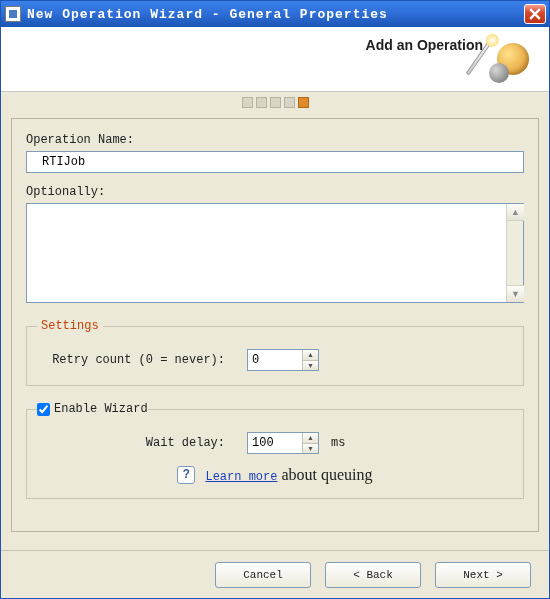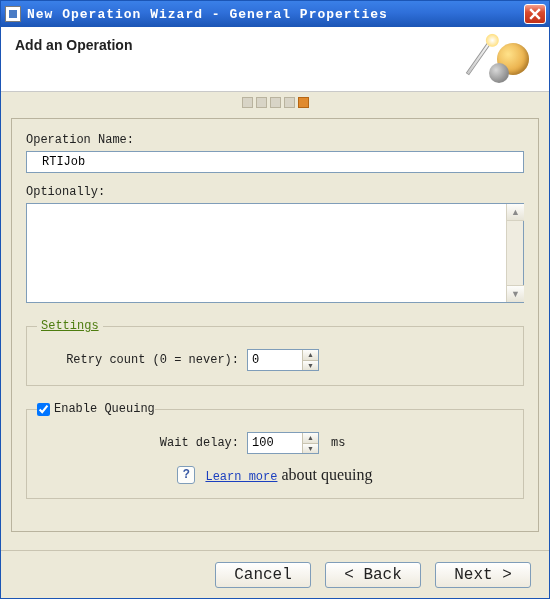--- a/index.html
+++ b/index.html
@@ -59,21 +59,21 @@
     cursor:pointer;
   }
   .titlebar .closebtn svg { width:12px; height:12px; }
 
   .header-panel {
     background:#fff;
     padding: 10px 14px 8px 14px;
     border-bottom: 1px solid #c9c9c9;
     display:flex;
   }
-  .header-text { flex:1; }
+  .header-text { flex:1;text-align:right; }
   .header-text h1 {
     margin:0 0 4px 0;
     font-size: 14px;
     font-weight: bold;
     color:#222;
   }
   .header-text p {
     margin:0 0 0 8px;
     font-size: 11px;
     color:#333;
@@ -194,21 +194,21 @@
     border:1px solid #c9c4b1;
     margin: 16px 0 0 0;
     padding: 16px 10px 14px 10px;
     position:relative;
   }
   fieldset.group legend {
     font-family:"Courier New", monospace;
     font-size:12px;
     padding:0 4px;
   }
-  fieldset.group.settings legend { color:#4d7c0f;text-decoration:underline; }
+  fieldset.group.settings legend { color:#c2410c; }
   fieldset.group.queuing legend {
     padding:0;
   }
   .legend-check {
     display:flex; align-items:center; gap:4px;
     font-family:"Courier New", monospace;
     color:#222;
   }
   .legend-check input { margin:0; }
 
@@ -217,21 +217,21 @@
     align-items:center;
     margin: 0 0 12px 0;
   }
   .form-row:last-child { margin-bottom:0; }
   .form-row .rlabel {
     width: 210px;
     text-align:right;
     font-family:"Courier New", monospace;
     font-size:12px;
     color:#222;
-    padding-right:8px;
+    padding-right:22px;
   }
   .form-row .runit {
     font-family:"Courier New", monospace;
     font-size:12px;
     color:#222;
     margin-left:12px;
   }
 
   .spinner {
     display:inline-flex;
@@ -304,21 +304,21 @@
     padding: 0 18px;
     background:#ece9d8;
   }
   .btn {
     min-width:96px;
     height:26px;
     border:1px solid #7f9db9;
     border-radius:3px;
     background:linear-gradient(to bottom,#ffffff,#eeeade);
     font-family:"Courier New", monospace;
-    font-size:16px;
+    font-size:11px;
     color:#222;
     cursor:pointer;
     padding:0 10px;
   }
 </style>
 </head>
 <body>
 
 <div class="window">
 
@@ -378,21 +378,21 @@
             <div>▼</div>
           </div>
         </div>
       </div>
     </fieldset>
 
     <fieldset class="group queuing">
       <legend>
         <span class="legend-check">
           <input type="checkbox" checked="" style="">
-          <span>Enable Queuing</span>
+          <span>Enable Wizard</span>
         </span>
       </legend>
 
 
       <div class="form-row">
         <div class="rlabel">Wait delay:</div>
         <div class="spinner">
           <input type="text" value="100" style="">
           <div class="spin-btns">
             <div>▲</div>

